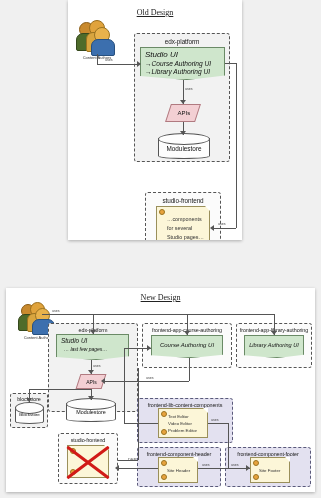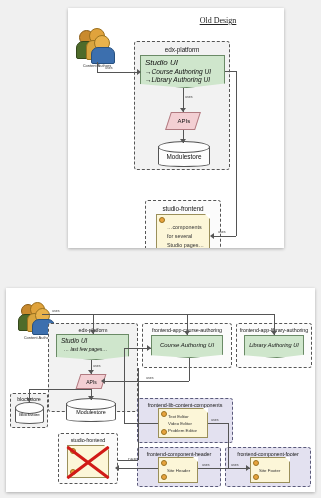--- a/index.html
+++ b/index.html
@@ -7,21 +7,21 @@
     width:321px;height:498px;
     background:#f0f0f0;
     font-family:"Liberation Sans", sans-serif;
     position:relative;overflow:hidden;
   }
   .panel{
     position:absolute;background:#ffffff;
     box-shadow:0 1px 3px rgba(0,0,0,0.28);
     overflow:hidden;
   }
-  #panel-old{left:68px;top:8px;width:174px;height:240px;padding-left:42px;}
+  #panel-old{left:68px;top:0;width:174px;height:240px;}
   #panel-new{left:6px;top:288px;width:309px;height:204px;}
 
   .panel-title{
     position:absolute;width:100%;text-align:center;
     font-size:8px;color:#222;text-decoration:underline;
     font-family:"Liberation Serif", serif;
   }
   #title-old{top:8px;}
   #title-new{top:5px;}
 
@@ -187,20 +187,21 @@
 
   <div class="ln-h" style="left:157px;top:63px;width:11px;"></div>
   <div class="ln-v" style="left:168px;top:63px;height:165px;"></div>
   <div class="ln-h" style="left:146px;top:228px;width:22px;"></div>
   <div class="arrow ar-l" style="left:142px;top:225px;"></div>
   <div class="edge-lbl" style="left:150px;top:222px;">uses</div>
 </div>
 
 <div class="panel" id="panel-new">
 
+  <div class="panel-title" id="title-new">New Design</div>
 
   <div class="actor" style="left:12px;top:14px;width:40px;height:32px;">
     <div class="head" style="left:3px;top:2px;width:12px;height:12px;background:#c98a2e;border:1px solid #8a5c16;"></div>
     <div class="body" style="left:0px;top:12px;width:18px;height:15px;background:#4e6b2a;border:1px solid #35481c;"></div>
     <div class="head" style="left:12px;top:0px;width:13px;height:13px;background:#e0a33c;border:1px solid #9a6e1c;"></div>
     <div class="body" style="left:9px;top:11px;width:20px;height:17px;background:#d8a53f;border:1px solid #9a7320;"></div>
     <div class="head" style="left:17px;top:6px;width:13px;height:13px;background:#e8b24c;border:1px solid #9a7320;"></div>
     <div class="body" style="left:14px;top:17px;width:21px;height:14px;background:#3c6fae;border:1px solid #27507f;"></div>
   </div>
   <div class="actor-lbl" style="left:4px;top:47px;width:56px;">Content Authors</div>

